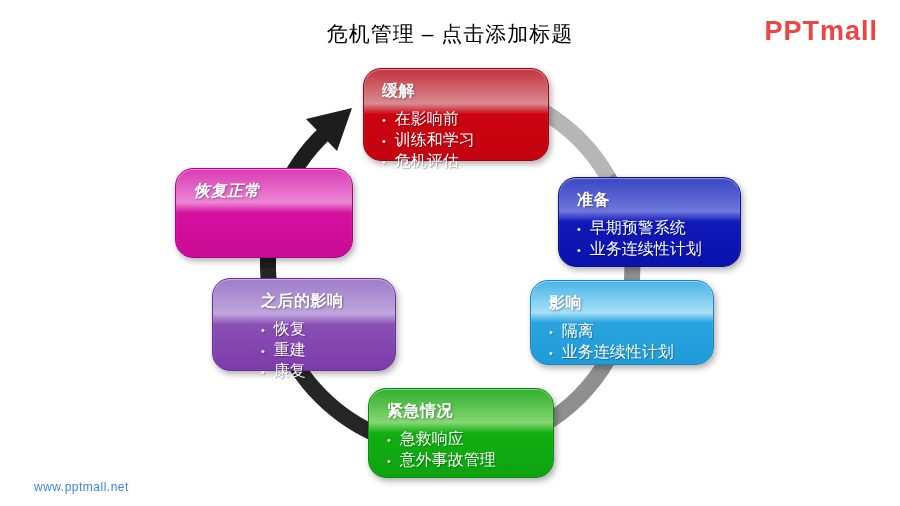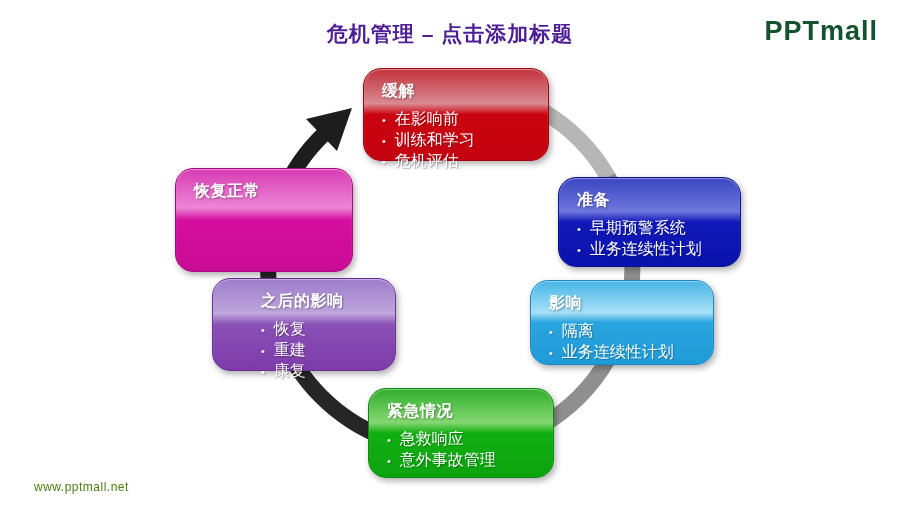--- a/index.html
+++ b/index.html
@@ -2,29 +2,29 @@
 <html><head>
 <meta charset="utf-8">
 <style>
   html,body{margin:0;padding:0;background:#ffffff;}
   .slide{
     position:relative;width:900px;height:506px;background:#ffffff;overflow:hidden;
     font-family:"Liberation Sans","DejaVu Sans",sans-serif;
   }
   .slide-title{
     position:absolute;top:20px;left:0;width:100%;text-align:center;
-    font-size:21px;font-weight:bold;color:#4c1d95;letter-spacing:1px;
+    font-size:21px;font-weight:normal;color:#000000;letter-spacing:1px;
   }
   .logo{
     position:absolute;top:16px;right:22px;
-    font-size:27px;font-weight:bold;color:#14532d;letter-spacing:1px;
+    font-size:27px;font-weight:bold;color:#ef4444;letter-spacing:1px;
   }
   .watermark{
     position:absolute;left:34px;bottom:12px;
-    font-size:12px;color:#4d7c0f;letter-spacing:.5px;
+    font-size:12px;color:#3b82f6;letter-spacing:.5px;
   }
   .ring{position:absolute;left:0;top:0;}
   .node{
     position:absolute;border-radius:18px;color:#fff;
     padding:12px 14px 8px 18px;box-sizing:border-box;
     box-shadow:2px 3px 6px rgba(0,0,0,.32), inset 0 1px 1px rgba(255,255,255,.45);
   }
   .node h3{
     margin:0 0 7px 0;font-size:16px;font-weight:bold;letter-spacing:.5px;
     text-shadow:1px 1px 2px rgba(0,0,0,.35);
@@ -51,22 +51,23 @@
   .node-green{
     left:368px;top:388px;width:186px;height:90px;border:1px solid #0a8c0c;
     background:linear-gradient(180deg,#2fae2b 0%,#86d773 38%,#11af11 50%,#0da30f 100%);
   }
   .node-purple{
     left:212px;top:278px;width:184px;height:93px;border:1px solid #6b2f99;
     background:linear-gradient(180deg,#9d7cca 0%,#bfa6dc 38%,#8a50b6 50%,#7c3ba9 100%);
     padding-left:48px;
   }
   .node-magenta{
-    left:175px;top:168px;width:178px;height:104px;border:1px solid #aa0880;
+    left:175px;top:168px;width:178px;height:90px;border:1px solid #aa0880;
     background:linear-gradient(180deg,#d83bb4 0%,#ec86d4 38%,#d50f9f 50%,#c90b95 100%);
+    font-style:italic;
   }
 </style>
 </head>
 <body>
 
 <div class="slide">
 
   <div class="slide-title">危机管理 – 点击添加标题</div>
   <div class="logo">PPTmall</div>
 

